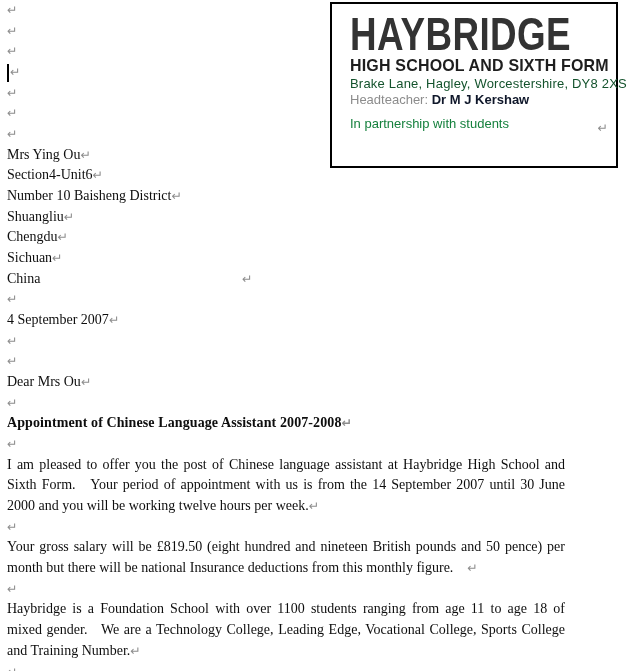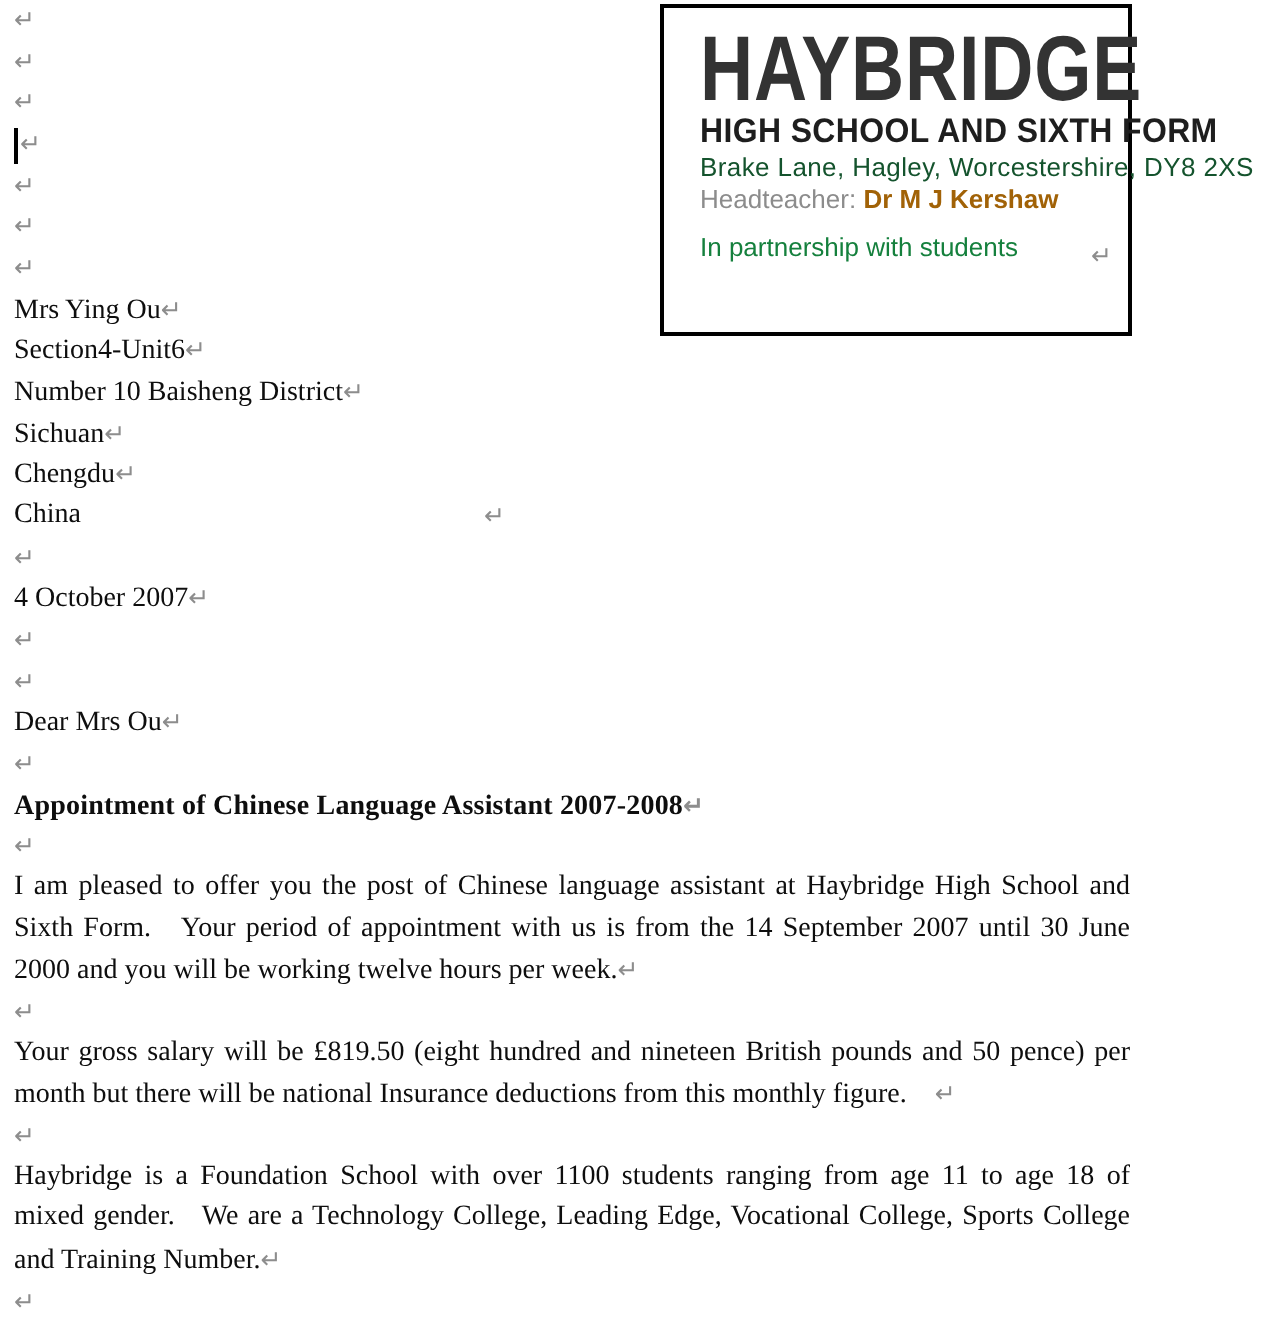--- a/index.html
+++ b/index.html
@@ -29,21 +29,21 @@
     color:#8d8d8d; font-size:12.5px;
   }
   .pmark.abs { position:absolute; top:0; }
   .caret {
     position:absolute; left:0; top:2px;
     width:2px; height:18px; background:#000000;
   }
 
   
   .logo-box {
-    position:absolute; left:330px; top:2px; width:236px; height:166px;
+    position:absolute; left:330px; top:2px; width:288px; height:166px;
     border:2px solid #000000; background:#ffffff; box-sizing:border-box;
     font-family:"Liberation Sans", sans-serif;
   }
   .logo-name {
     position:absolute; left:18px; top:6px;
     font-size:46px; font-weight:700; color:#333333;
     line-height:1.08; letter-spacing:0.5px;
     transform:scaleX(0.80); transform-origin:0 0;
     white-space:nowrap;
   }
@@ -54,21 +54,21 @@
     white-space:nowrap;
   }
   .logo-address {
     position:absolute; left:18px; top:72px;
     font-size:13px; color:#14532d; letter-spacing:0.2px; white-space:nowrap;
   }
   .logo-head {
     position:absolute; left:18px; top:88px;
     font-size:13px; color:#8c8c8c; white-space:nowrap;
   }
-  .logo-head b { color:#a16207;text-align:right; }
+  .logo-head b { color:#0f172a;text-align:right; }
   .logo-tagline {
     position:absolute; left:18px; top:112px;
     font-size:13px; color:#15803d; white-space:nowrap;
   }
   .logo-mark { position:absolute; right:8px; top:116px; }
 </style>
 </head>
 <body>
 
 <div class="page">
@@ -89,25 +89,26 @@
       <div class="line"><span class="pmark">↵</span></div>
       <div class="line"><span class="pmark">↵</span></div>
       <div class="line"><span class="pmark">↵</span></div>
       <div class="line"><span class="caret"></span><span class="pmark" style="margin-left: 3px;">↵</span></div>
       <div class="line"><span class="pmark">↵</span></div>
       <div class="line"><span class="pmark">↵</span></div>
       <div class="line"><span class="pmark">↵</span></div>
       <div class="line"><span>Mrs Ying Ou</span><span class="pmark">↵</span></div>
       <div class="line"><span>Section4-Unit6</span><span class="pmark">↵</span></div>
       <div class="line"><span>Number 10 Baisheng District</span><span class="pmark">↵</span></div>
+      <div class="line"><span>Shuangliu</span><span class="pmark">↵</span></div>
+      <div class="line"><span>Chengdu</span><span class="pmark">↵</span></div>
       <div class="line"><span>Sichuan</span><span class="pmark">↵</span></div>
-      <div class="line"><span>Chengdu</span><span class="pmark">↵</span></div>
       <div class="line"><span>China</span><span class="pmark abs" style="left: 235px;">↵</span></div>
       <div class="line"><span class="pmark">↵</span></div>
-      <div class="line"><span>4 October 2007</span><span class="pmark">↵</span></div>
+      <div class="line"><span>4 September 2007</span><span class="pmark">↵</span></div>
       <div class="line"><span class="pmark">↵</span></div>
       <div class="line"><span class="pmark">↵</span></div>
       <div class="line"><span>Dear Mrs Ou</span><span class="pmark">↵</span></div>
       <div class="line"><span class="pmark">↵</span></div>
       <div class="line bold"><span>Appointment of Chinese Language Assistant 2007-2008</span><span class="pmark">↵</span></div>
       <div class="line"><span class="pmark">↵</span></div>
       <div class="line just"><span>I am pleased to offer you the post of Chinese language assistant at Haybridge High School and</span></div>
       <div class="line just"><span>Sixth Form.&nbsp;&nbsp; Your period of appointment with us is from the 14 September 2007 until 30 June</span></div>
       <div class="line"><span>2000 and you will be working twelve hours per week.</span><span class="pmark">↵</span></div>
       <div class="line"><span class="pmark">↵</span></div>

